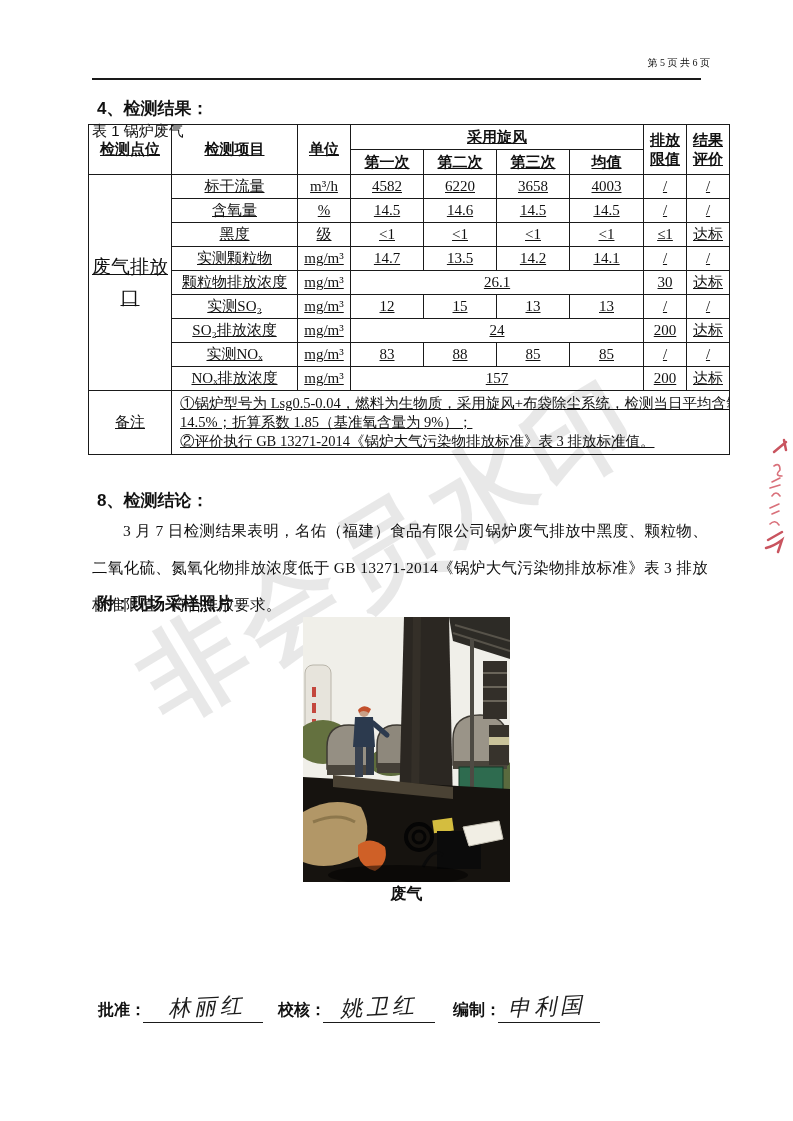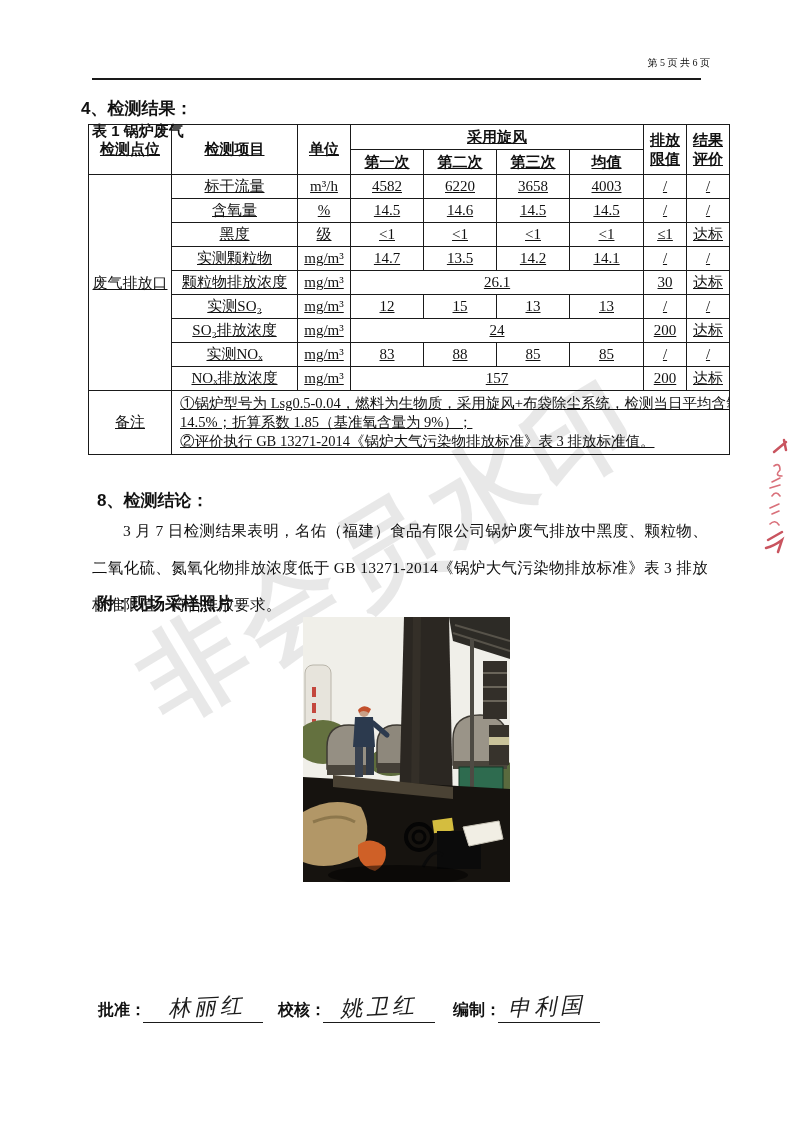--- a/index.html
+++ b/index.html
@@ -18,34 +18,34 @@
     font-weight:bold;font-size:104px;letter-spacing:8px;
     color:rgba(0,0,0,0.09);white-space:nowrap;z-index:0;user-select:none;
   }
   .content{z-index:1;}
   
   .report-no{left:92px;top:53px;font-size:15px;letter-spacing:.5px;}
   .page-indicator{right:83px;top:56px;font-size:10px;}
   .head-rule{left:92px;top:78px;width:609px;border-top:2px solid #1a1a1a;height:0;}
   
   .h-sec{font-family:"Liberation Sans","DejaVu Sans",sans-serif;font-weight:bold;font-size:17px;}
-  .sec4-h{left:81px;top:97px;}
-  .table-title{left:92px;top:122px;font-family:"Liberation Sans","DejaVu Sans",sans-serif;font-weight:bold;font-size:15px;text-align:center;}
+  .sec4-h{left:97px;top:97px;}
+  .table-title{left:92px;top:122px;font-family:"Liberation Sans","DejaVu Sans",sans-serif;font-weight:normal;font-size:15px;text-align:center;}
   
   .tbl{left:88px;top:124px;text-decoration:underline;}
   table{border-collapse:collapse;table-layout:fixed;width:641px;}
   th,td{border:1.5px solid #1a1a1a;text-align:center;vertical-align:middle;
         font-size:15px;padding:1px 2px;overflow:hidden;}
   th{font-family:"Liberation Sans","DejaVu Sans",sans-serif;font-weight:bold;word-break:break-all;}
   td{font-family:"Liberation Serif","DejaVu Serif",serif;}
   tr.data-row{height:24px;}
   tr.head-row{height:25px;}
   .remark-cell{text-align:left;padding:3px 8px;font-size:14.5px;line-height:19px;}
   .remark-cell div{white-space:nowrap;}
-  .point-cell{line-height:1.6;word-break:break-all;font-size:15px;margin-top:43px;}
+  .point-cell{line-height:1.6;word-break:break-all;font-size:19px;margin-top:43px;}
   
   .sec5-h{left:97px;top:489px;}
   .conclusion{left:92px;top:512px;width:616px;font-size:15.5px;line-height:37px;
               text-align:justify;text-indent:2em;letter-spacing:.3px;}
   .attach-h{left:97px;top:592px;}
   
   .photo{left:303px;top:617px;width:207px;height:265px;background:#f3f2ee;}
   .photo-caption{left:303px;top:884px;width:207px;text-align:center;
                  font-family:"Liberation Sans","DejaVu Sans",sans-serif;
                  font-weight:bold;font-size:16px;}
@@ -260,20 +260,21 @@
       <rect x="130" y="202" width="20" height="13" fill="#d4bd3f" transform="rotate(-8 140 208)"></rect>
 
       <rect x="134" y="214" width="44" height="38" fill="#0b0b0b"></rect>
       <path d="M120 250 Q130 230 140 238" stroke="#0b0b0b" stroke-width="3" fill="none"></path>
 
       <polygon points="160,210 196,204 200,222 166,229" fill="#f1eee4" stroke="#c9c5b8" stroke-width="1"></polygon>
 
       <ellipse cx="95" cy="258" rx="70" ry="10" fill="#000000" opacity="0.5"></ellipse>
     </svg>
   </div>
+  <div class="layer content photo-caption">废气</div>
 
   <div class="layer red-note">
     <svg width="32" height="125" viewBox="0 0 32 125" xmlns="http://www.w3.org/2000/svg">
       <path d="M26 6 L14 16 M24 4 L26 14" stroke="#c9545f" stroke-width="2.5" fill="none" stroke-linecap="round"></path>
       <path d="M14 30 q6 -4 6 4 q-6 6 2 6 M12 46 l8 -4 M10 52 l10 -3 M12 60 q4 -6 8 0 M10 72 l9 -4 M12 78 l7 -3 M10 88 q5 -5 9 1" stroke="#d9707a" stroke-width="1.6" fill="none" stroke-linecap="round"></path>
       <path d="M8 104 L22 96 M6 112 q8 -2 16 -8 L18 116" stroke="#c9545f" stroke-width="2.5" fill="none" stroke-linecap="round"></path>
     </svg>
   </div>
 
   <div class="layer content sig-label" style="left:98px;">批准：</div>

